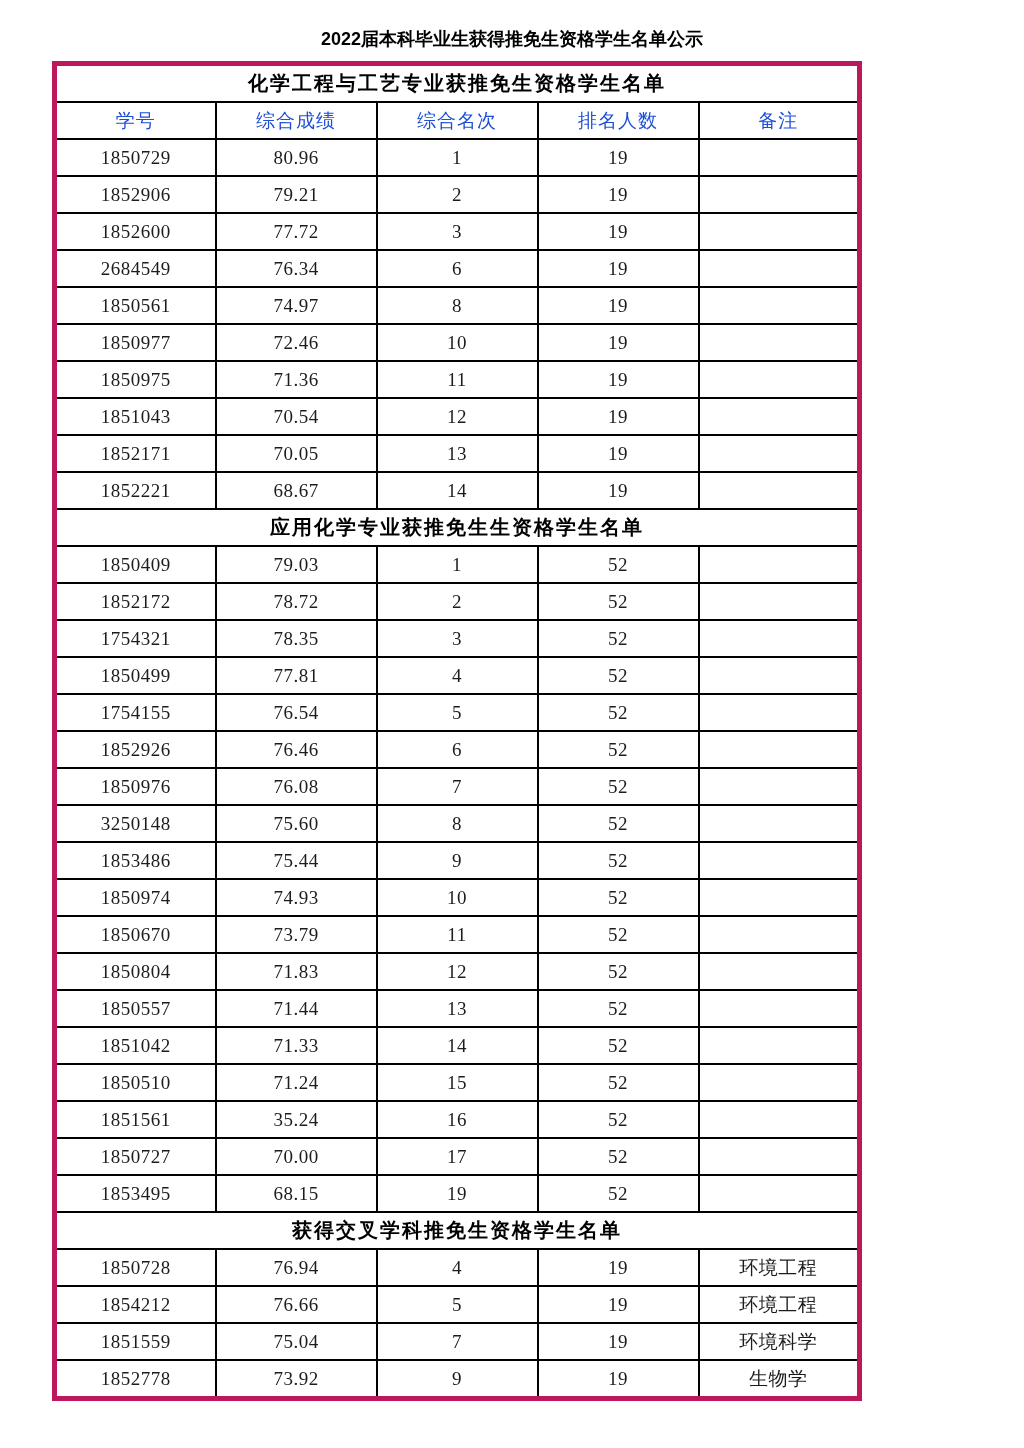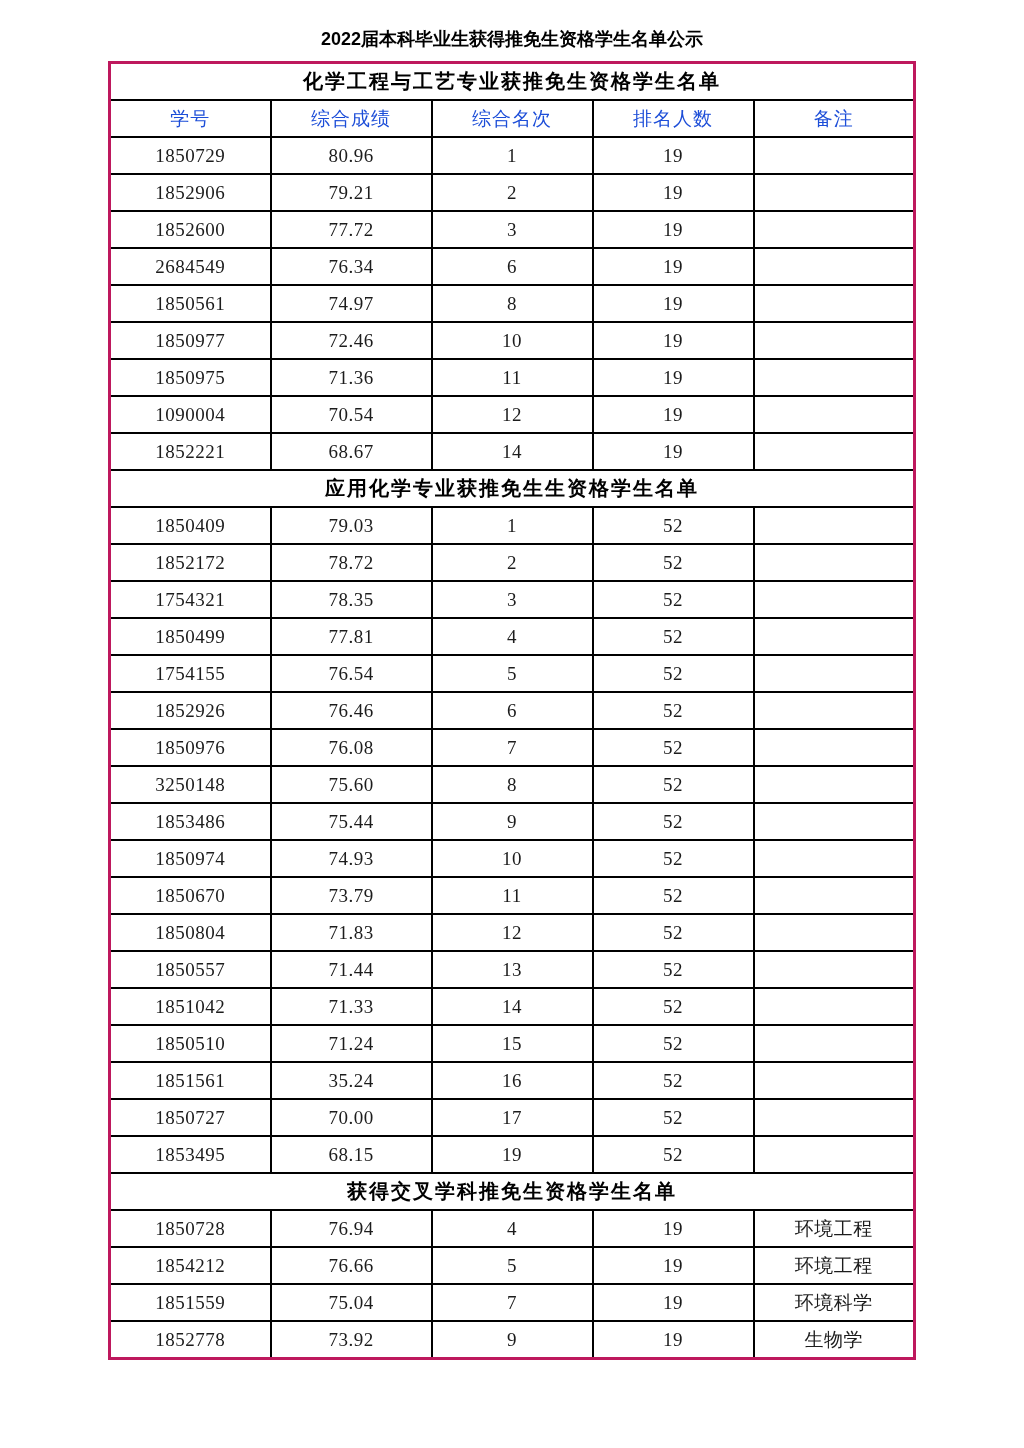--- a/index.html
+++ b/index.html
@@ -19,23 +19,23 @@
     text-align: center;
     font-family: "Liberation Sans", sans-serif;
     font-weight: bold;
     font-size: 18px;
     line-height: 30px;
     color: #000;
   }
   table.main-table {
     border-collapse: collapse;
     table-layout: fixed;
-    margin-left: 108px;
+    margin-left: 52px;
     width: 805px;
-    border: 3px solid #be185d;
+    border: 5px solid #be185d;
   }
   table.main-table col { width: 161px; }
   table.main-table td {
     border: 2px solid #000;
     text-align: center;
     vertical-align: middle;
     padding: 0;
     font-size: 19px;
     color: #1c1c1c;
     height: 35px;
@@ -125,23 +125,30 @@
           <td></td>
         </tr>
         <tr class="data-row">
           <td>1850975</td>
           <td>71.36</td>
           <td>11</td>
           <td>19</td>
           <td></td>
         </tr>
         <tr class="data-row">
-          <td>1090004</td>
+          <td>1851043</td>
           <td>70.54</td>
           <td>12</td>
+          <td>19</td>
+          <td></td>
+        </tr>
+        <tr class="data-row">
+          <td>1852171</td>
+          <td>70.05</td>
+          <td>13</td>
           <td>19</td>
           <td></td>
         </tr>
         <tr class="data-row">
           <td>1852221</td>
           <td>68.67</td>
           <td>14</td>
           <td>19</td>
           <td></td>
         </tr>

